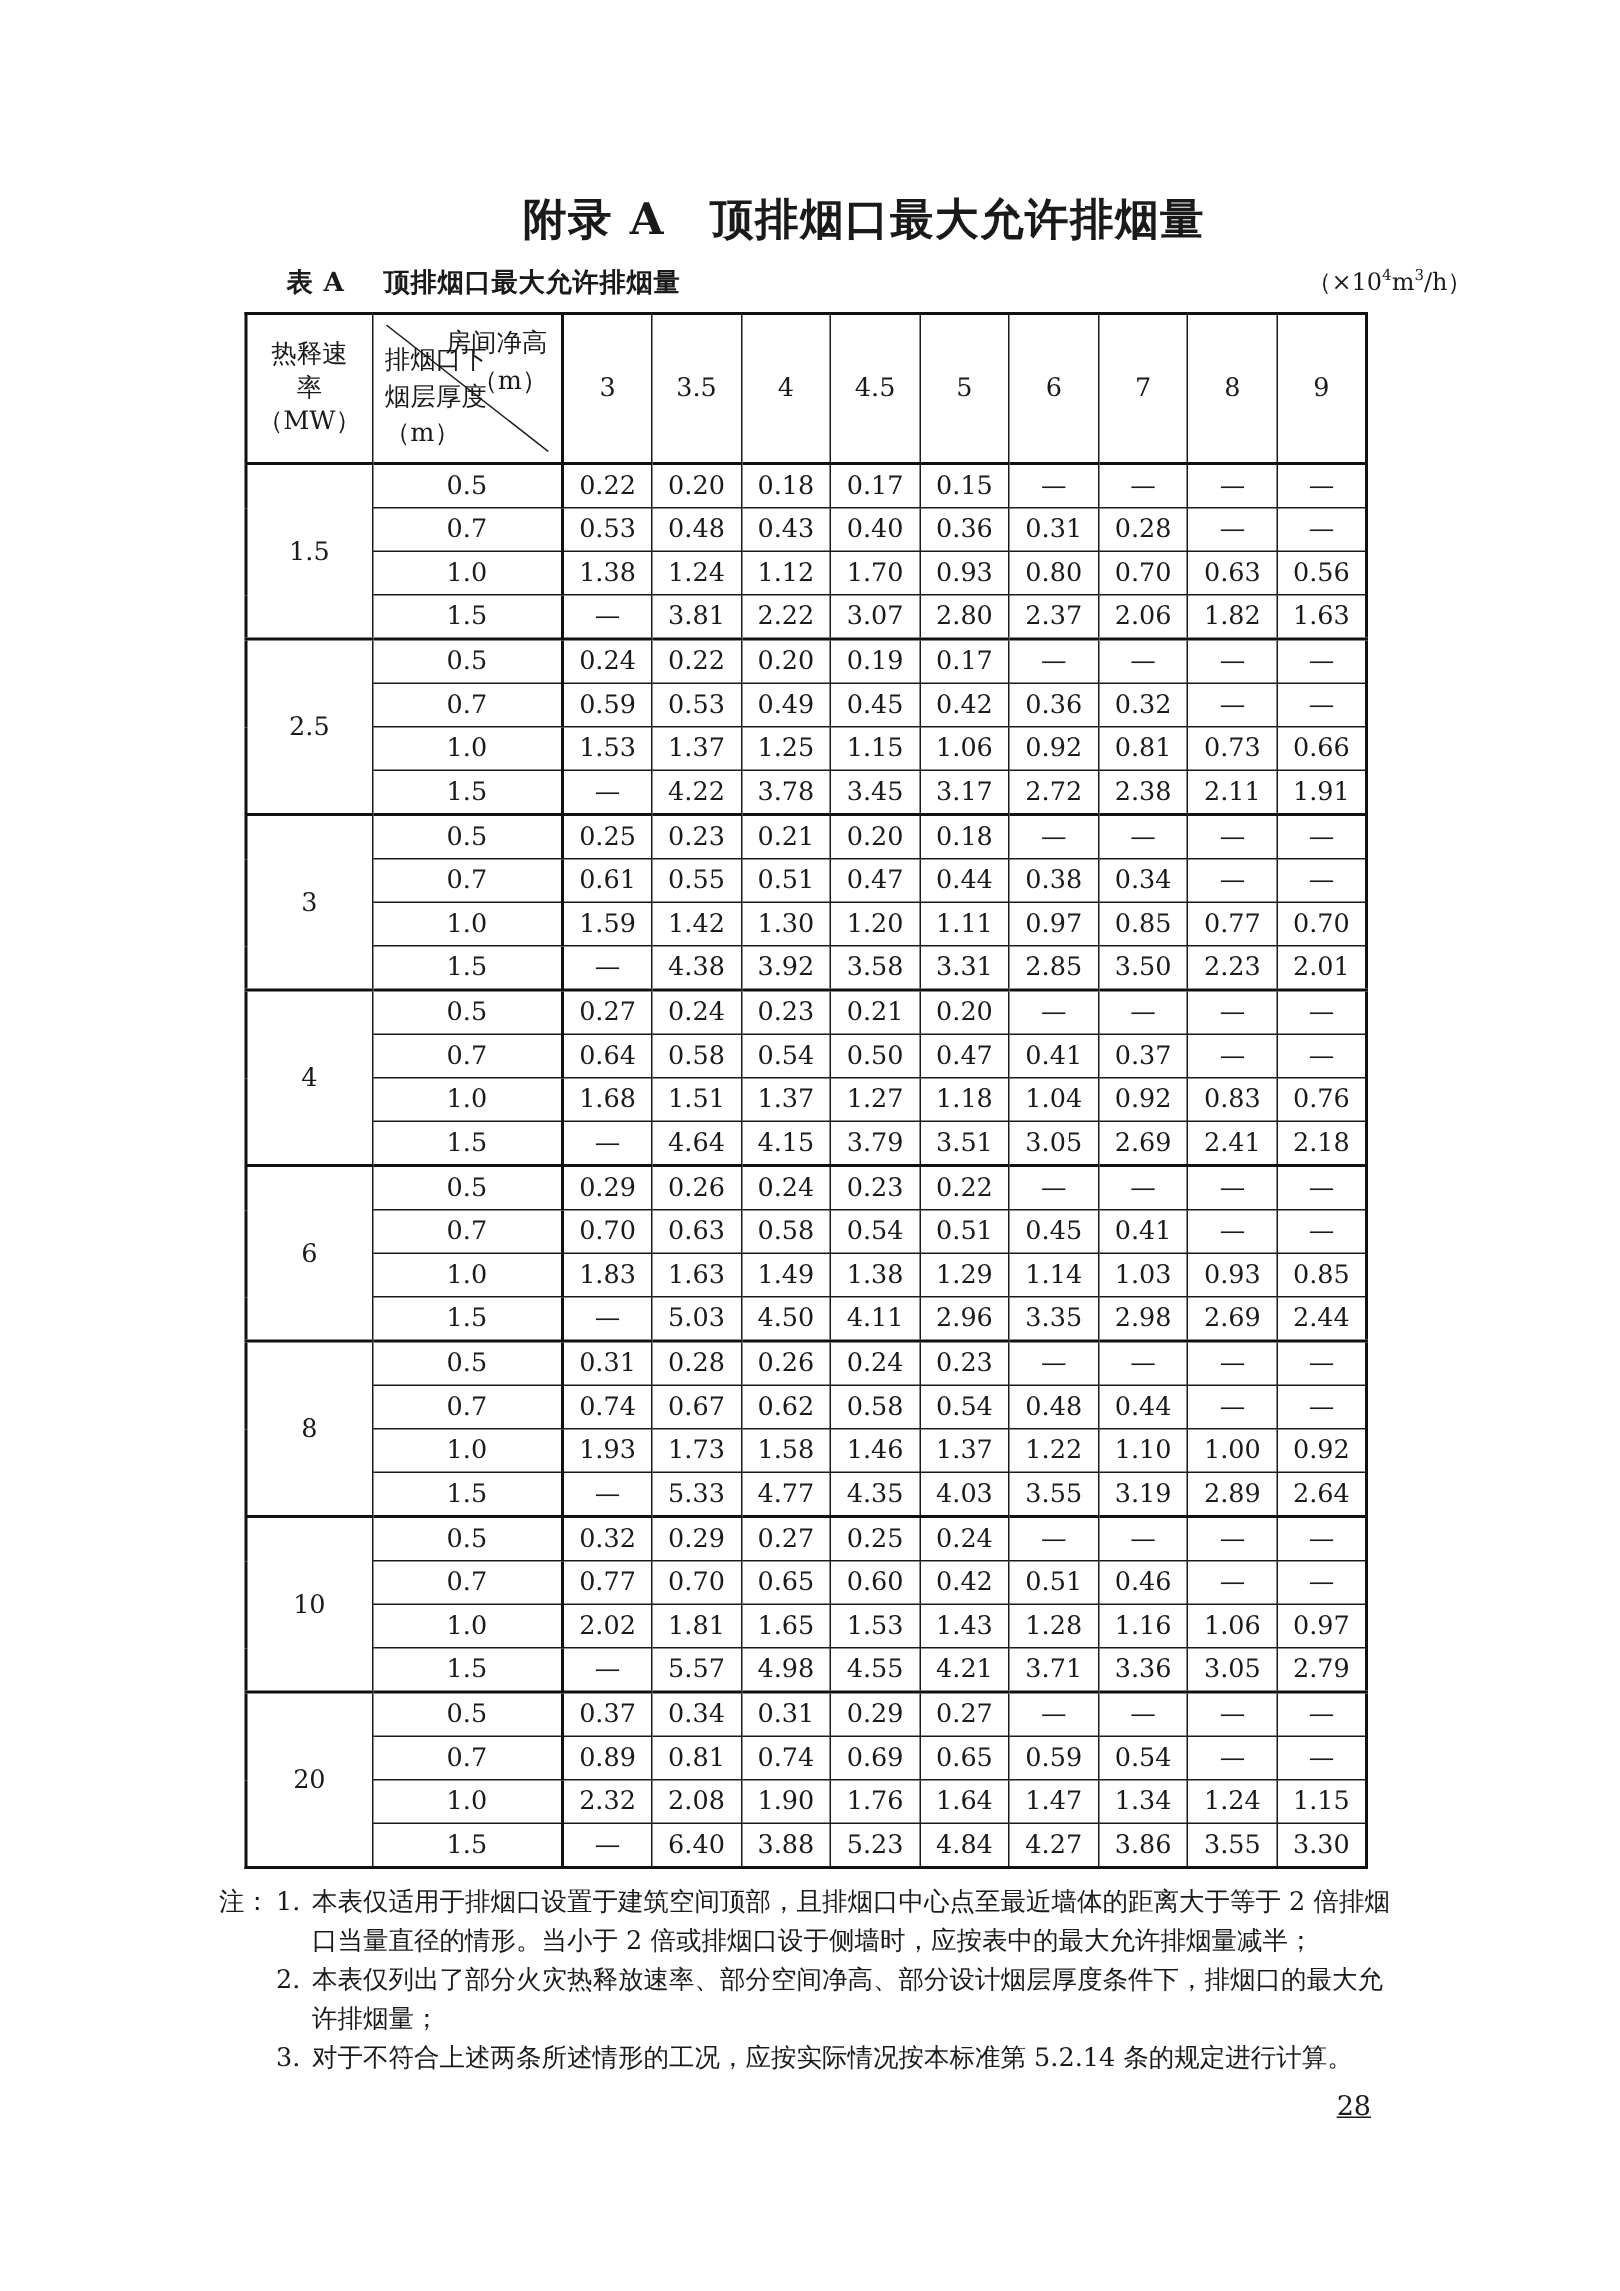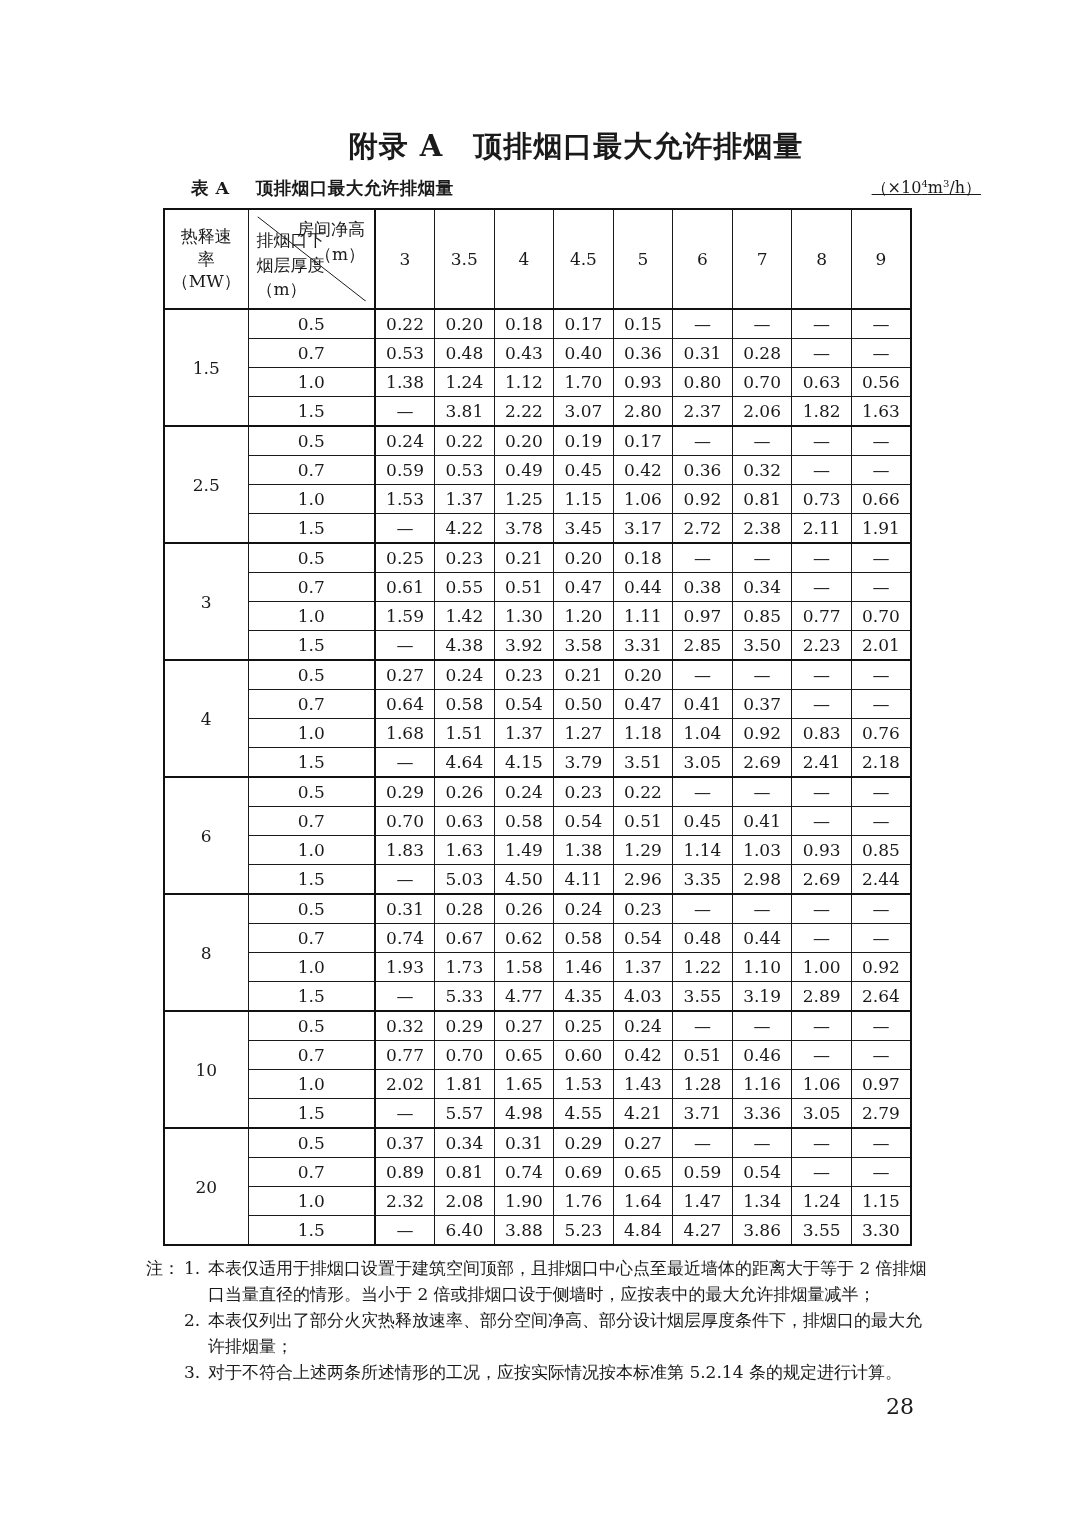--- a/index.html
+++ b/index.html
@@ -15,21 +15,21 @@
     font-size:29px;font-weight:bold;line-height:36px;letter-spacing:1px;
   }
   .caption-row{position:relative;margin-top:12px;height:28px;}
   .caption-main{
     position:absolute;left:0;width:100%;text-align:left;
     font-size:17.5px;font-weight:bold;transform:translateX(28px);
     letter-spacing:0.5px;
   }
   .caption-gap{display:inline-block;width:26px;}
   .caption-unit{
-    position:absolute;right:8px;top:2px;font-size:16px;font-weight:normal;text-decoration:underline;
+    position:absolute;right:8px;top:2px;font-size:16px;font-weight:normal;
   }
   .caption-unit sup{font-size:10px;}
   table.main-table{
     width:749px;border-collapse:collapse;table-layout:fixed;
     margin-top:4px;
   }
   .main-table th,.main-table td{
     border:1px solid #1a1a1a;text-align:center;vertical-align:middle;
     font-size:17px;font-weight:normal;padding:0;
   }
@@ -51,21 +51,21 @@
   }
   .notes{
     margin-top:9px;margin-left:-17px;width:790px;
     font-size:17px;line-height:26px;
   }
   .note-item{display:flex;align-items:flex-start;}
   .note-label{width:38px;flex-shrink:0;}
   .note-num{width:24px;flex-shrink:0;}
   .note-text{flex:1;}
   .page-number{
-    position:absolute;right:166px;top:1394px;font-size:22px;
+    position:absolute;right:166px;top:1394px;font-size:18px;text-decoration:underline;
   }
 </style>
 </head>
 <body>
 
 <div class="content">
 
   <div class="page-title">附录 A　顶排烟口最大允许排烟量</div>
 
   <div class="caption-row">

